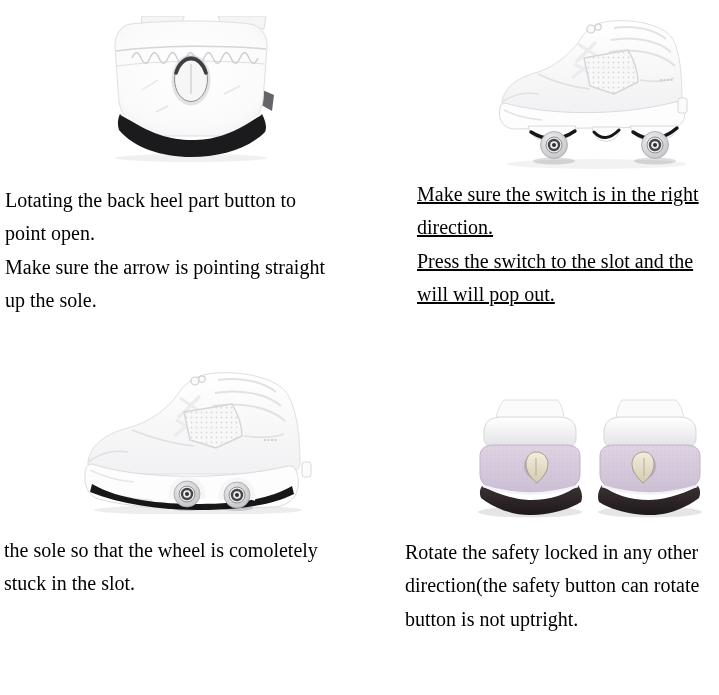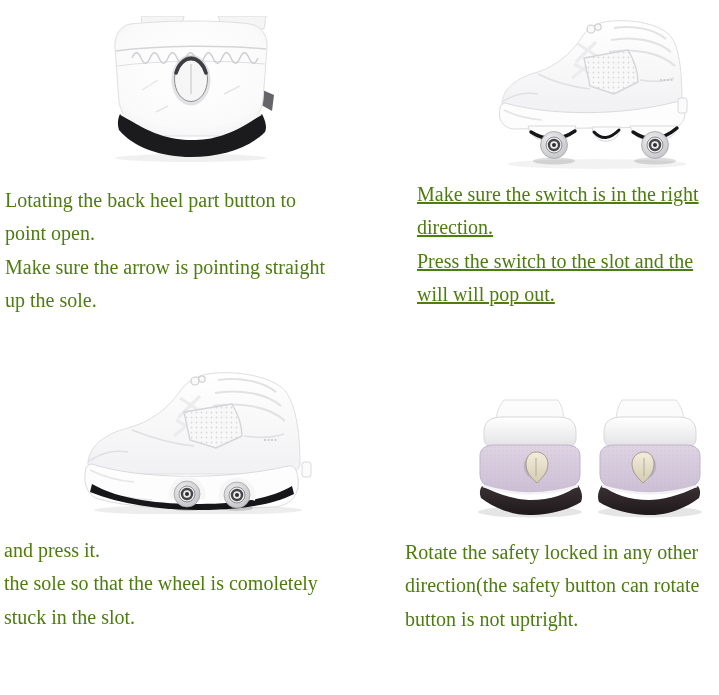--- a/index.html
+++ b/index.html
@@ -1,20 +1,20 @@
 <!DOCTYPE html>
 <html><head>
 <meta charset="utf-8">
 <style>
   html,body{margin:0;padding:0;background:#ffffff;}
   body{width:719px;height:695px;position:relative;overflow:hidden;
        font-family:"Liberation Serif","DejaVu Serif",serif;}
   .photo{position:absolute;}
   .photo svg{display:block;width:100%;height:100%;}
-  .caption{position:absolute;color:#4d7c0f;font-size:20px;line-height:33.4px;
+  .caption{position:absolute;color:#000000;font-size:20px;line-height:33.4px;
            font-family:"Liberation Serif","DejaVu Serif",serif;}
   .caption .line{white-space:nowrap;}
   .photo1{left:58px;top:0;width:176px;height:146px;}
   .photo2{left:452px;top:0;width:205px;height:158px;}
   .photo3{left:40px;top:350px;width:240px;height:148px;}
   .photo4{left:430px;top:382px;width:240px;height:124px;}
   .cap1{left:5px;top:184px;}
   .cap2{left:417px;top:178px;text-decoration:underline;}
   .cap3{left:4px;top:534px;}
   .cap4{left:405px;top:536px;}
@@ -228,21 +228,20 @@
   </figcaption>
 
   <figcaption class="caption cap2">
     <div class="line">Make sure the switch is in the right</div>
     <div class="line">direction.</div>
     <div class="line">Press the switch to the slot and the</div>
     <div class="line">will will pop out.</div>
   </figcaption>
 
   <figcaption class="caption cap3">
-    <div class="line">and press it.</div>
     <div class="line">the sole so that the wheel is comoletely</div>
     <div class="line">stuck in the slot.</div>
   </figcaption>
 
   <figcaption class="caption cap4">
     <div class="line">Rotate the safety locked in any other</div>
     <div class="line">direction(the safety button can rotate</div>
     <div class="line">button is not uptright.</div>
   </figcaption>
 

